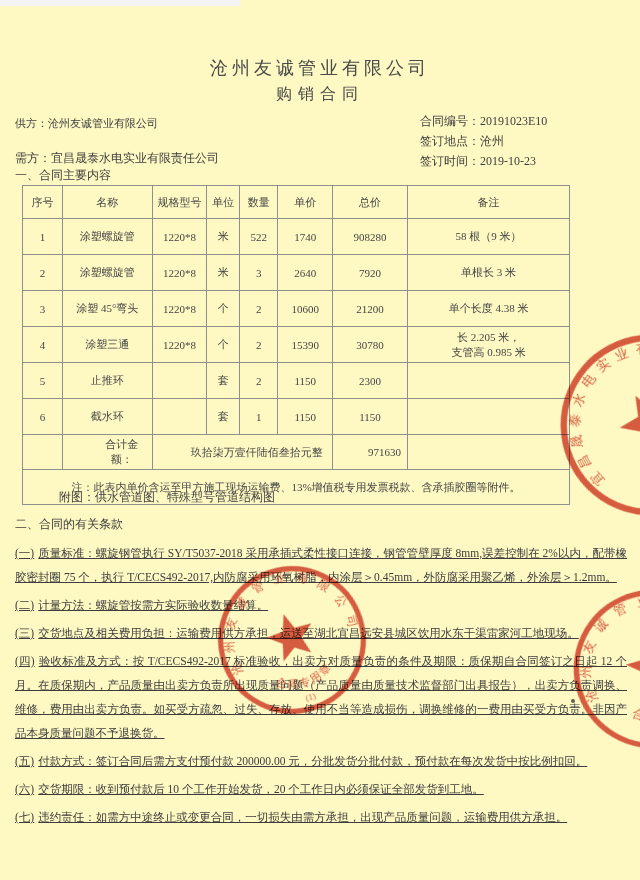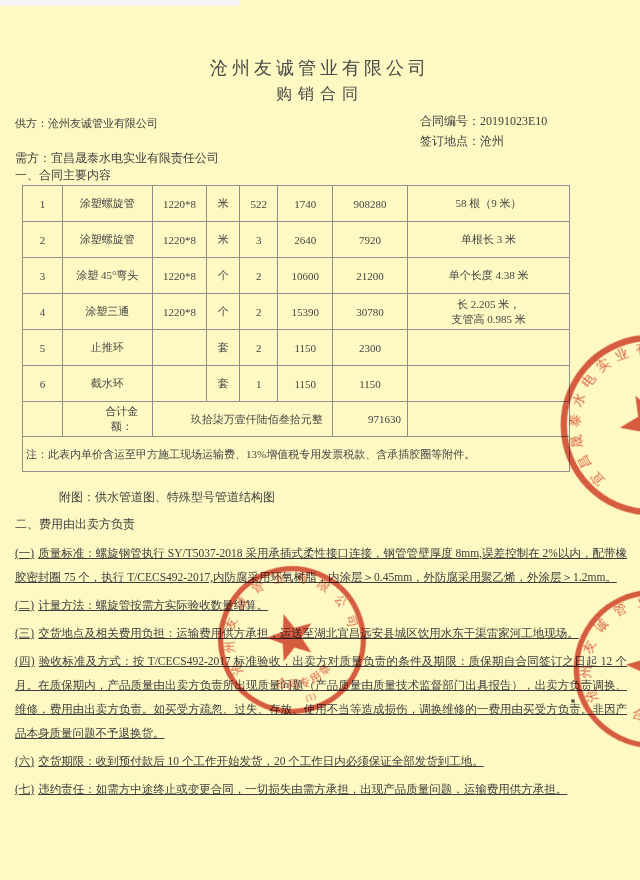--- a/index.html
+++ b/index.html
@@ -28,21 +28,21 @@
     border-collapse:collapse;table-layout:fixed;
     font-size:11px;color:#454545;
   }
   table.items th,table.items td{
     border:1px solid #8f8f8f;text-align:center;vertical-align:middle;
     padding:2px 3px;white-space:pre-line;font-weight:normal;
   }
   table.items tr.head-row th{height:28px;}
   table.items tr.item-row td{height:31px;}
   table.items tr.total-row td{height:30px;padding-left:32px;}
-  table.items td.note-cell{height:30px;text-align:left;}
+  table.items td.note-cell{height:30px;text-align:center;}
   .c1{width:7.3%}.c2{width:16.4%}.c3{width:10%}.c4{width:6%}
   .c5{width:7%}.c6{width:10%}.c7{width:13.7%}.c8{width:29.6%}
   .attachment-line{position:absolute;left:15px;top:489px;font-size:12px;margin-left:44px;}
   .sec-heading2{position:absolute;left:15px;top:516px;font-size:12px;}
   .terms{position:absolute;left:15px;top:541px;width:612px;font-size:11.5px;text-decoration:underline;}
   .term{line-height:24px;margin-bottom:4px;text-align:justify;}
   .term .tno{margin-right:4px;}
   .stamp{position:absolute;mix-blend-mode:multiply;opacity:.82;filter:blur(.4px);pointer-events:none;}
   #stamp-buyer{left:553px;top:327px;width:196px;height:196px;transform:rotate(-28deg);}
   #stamp-seller-mid{left:212px;top:560px;width:160px;height:160px;transform:rotate(-18deg);}
@@ -65,36 +65,49 @@
     <span>需方：</span><span>宜昌晟泰水电实业有限责任公司</span>
   </div>
 
   <div class="meta-block">
     <div class="meta-row">
       <span>合同编号：</span><span>20191023E10</span>
     </div>
     <div class="meta-row">
       <span>签订地点：</span><span>沧州</span>
     </div>
+    <div class="meta-row">
+      <span>签订时间：</span><span>2019-10-23</span>
+    </div>
   </div>
 
   <div class="sec-heading1">一、合同主要内容</div>
 
   <table class="items">
     <colgroup>
       <col class="c1">
         <col class="c2">
         <col class="c3">
         <col class="c4">
       <col class="c5">
         <col class="c6">
         <col class="c7">
         <col class="c8">
     </colgroup>
     <tbody>
+        <tr class="head-row">
+          <th>序号</th>
+          <th>名称</th>
+          <th>规格型号</th>
+          <th>单位</th>
+          <th>数量</th>
+          <th>单价</th>
+          <th>总价</th>
+          <th>备注</th>
+        </tr>
         <tr class="item-row">
           <td>1</td>
           <td>涂塑螺旋管</td>
           <td>1220*8</td>
           <td>米</td>
           <td>522</td>
           <td>1740</td>
           <td>908280</td>
           <td>58 根（9 米）</td>
         </tr>
@@ -156,27 +169,28 @@
           <td>971630</td>
           <td></td>
         </tr>
         <tr>
           <td colspan="8" class="note-cell">注：此表内单价含运至甲方施工现场运输费、13%增值税专用发票税款、含承插胶圈等附件。</td>
         </tr>
       </tbody>
   </table>
 
   <div class="attachment-line">附图：供水管道图、特殊型号管道结构图</div>
-  <div class="sec-heading2">二、费用由出卖方负责</div>
+  <div class="sec-heading2">二、合同的有关条款</div>
 
   <div class="terms">
       <div class="term"><span class="tno">(一)</span><span>质量标准：螺旋钢管执行 SY/T5037-2018 采用承插式柔性接口连接，钢管管壁厚度 8mm,误差控制在 2%以内，配带橡胶密封圈 75 个，执行 T/CECS492-2017,内防腐采用环氧树脂，内涂层＞0.45mm，外防腐采用聚乙烯，外涂层＞1.2mm。</span></div>
       <div class="term"><span class="tno">(二)</span><span>计量方法：螺旋管按需方实际验收数量结算。</span></div>
       <div class="term"><span class="tno">(三)</span><span>交货地点及相关费用负担：运输费用供方承担，运送至湖北宜昌远安县城区饮用水东干渠雷家河工地现场。</span></div>
       <div class="term"><span class="tno">(四)</span><span>验收标准及方式：按 T/CECS492-2017 标准验收，出卖方对质量负责的条件及期限：质保期自合同签订之日起 12 个月。在质保期内，产品质量由出卖方负责所出现质量问题（产品质量由质量技术监督部门出具报告），出卖方负责调换、维修，费用由出卖方负责。如买受方疏忽、过失、存放、使用不当等造成损伤，调换维修的一费用由买受方负责。非因产品本身质量问题不予退换货。</span></div>
+      <div class="term"><span class="tno">(五)</span><span>付款方式：签订合同后需方支付预付款 200000.00 元，分批发货分批付款，预付款在每次发货中按比例扣回。</span></div>
       <div class="term"><span class="tno">(六)</span><span>交货期限：收到预付款后 10 个工作开始发货，20 个工作日内必须保证全部发货到工地。</span></div>
       <div class="term"><span class="tno">(七)</span><span>违约责任：如需方中途终止或变更合同，一切损失由需方承担，出现产品质量问题，运输费用供方承担。</span></div>
     </div>
 
   <svg id="stamp-buyer" class="stamp" viewBox="-100 -100 200 200">
       <defs>
         <path id="stamp-buyert" d="M -62 38 A 73 73 0 1 1 62 38" fill="none"></path>
         <path id="stamp-buyerb" d="M -60 0 A 60 60 0 0 0 60 0" fill="none"></path>
       </defs>
       <circle cx="0" cy="0" r="89" fill="none" stroke="#cf3a2b" stroke-width="6.5"></circle>

